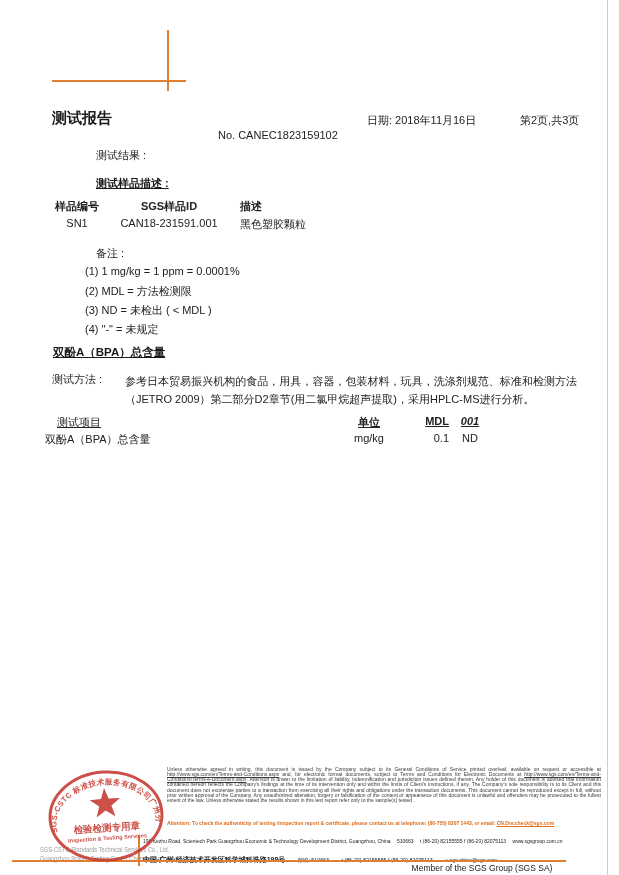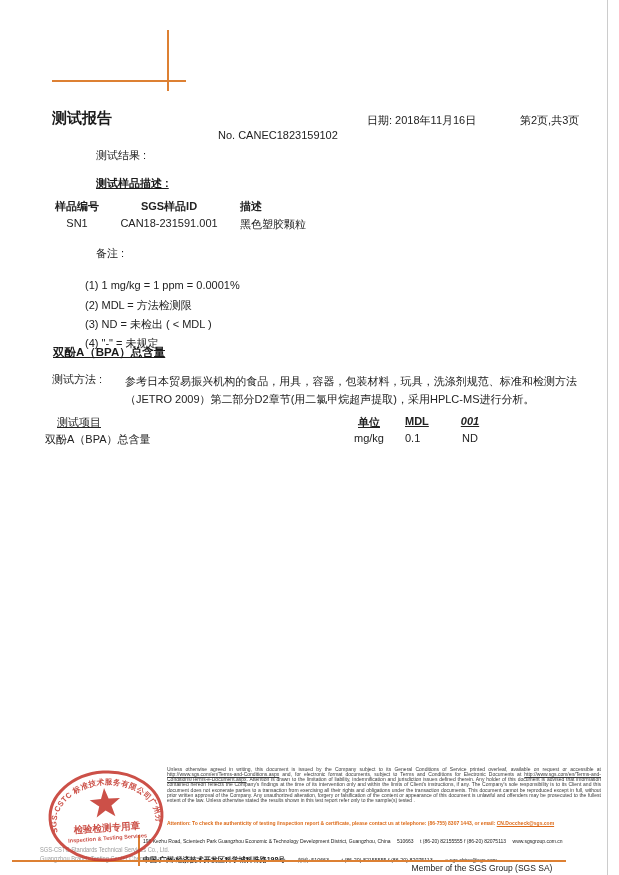--- a/index.html
+++ b/index.html
@@ -20,27 +20,27 @@
   .body-label{font-size:11px;color:#1a1a1a;margin-left:43px;}
   .results-label{left:53px;top:148px;}
   .sample-desc-label{left:53px;top:176px;text-decoration:underline;font-weight:bold;}
   .col-a{position:absolute;left:46px;width:62px;text-align:center;}
   .col-b{position:absolute;left:108px;width:122px;text-align:center;}
   .col-c{position:absolute;left:240px;}
   .tbl-row{position:absolute;left:0;width:619px;font-size:11px;}
   .sample-head{top:199px;font-weight:bold;}
   .sample-data{top:217px;}
   .notes-label{left:53px;top:246px;}
-  .note-item{left:85px;font-size:11px;margin-top:14px;}
+  .note-item{left:85px;font-size:11px;}
   .bpa-heading{left:53px;top:345px;font-size:11.5px;font-weight:bold;text-decoration:underline;color:#1a1a1a;}
   .method-label{left:52px;top:372px;font-size:11px;}
   .method-text{left:125px;top:372px;width:452px;font-size:11px;line-height:18px;text-align:justify;}
   .rt-item-h{position:absolute;left:57px;text-decoration:underline;font-weight:normal;}
   .rt-unit{position:absolute;left:345px;width:48px;text-align:center;}
-  .rt-mdl{position:absolute;left:405px;width:44px;text-align:left;}
+  .rt-mdl{position:absolute;left:405px;width:44px;text-align:right;}
   .rt-001{position:absolute;left:448px;width:44px;text-align:center;}
   .rt-head{top:415px;font-weight:bold;}
   .rt-head .u{text-decoration:underline;}
   .rt-head .it{font-style:italic;}
   .rt-data{top:432px;}
   .rt-item-d{position:absolute;left:45px;}
   
   .company-lines{left:40px;top:845px;font-size:6.5px;line-height:9px;color:#9b9b9b;transform:scaleX(0.88);transform-origin:left top;white-space:nowrap;}
   .stamp{left:44px;top:768px;z-index:3;}
   .legal{left:167px;top:767px;width:434px;font-size:5px;line-height:5.15px;color:#3a3a3a;text-align:justify;}

